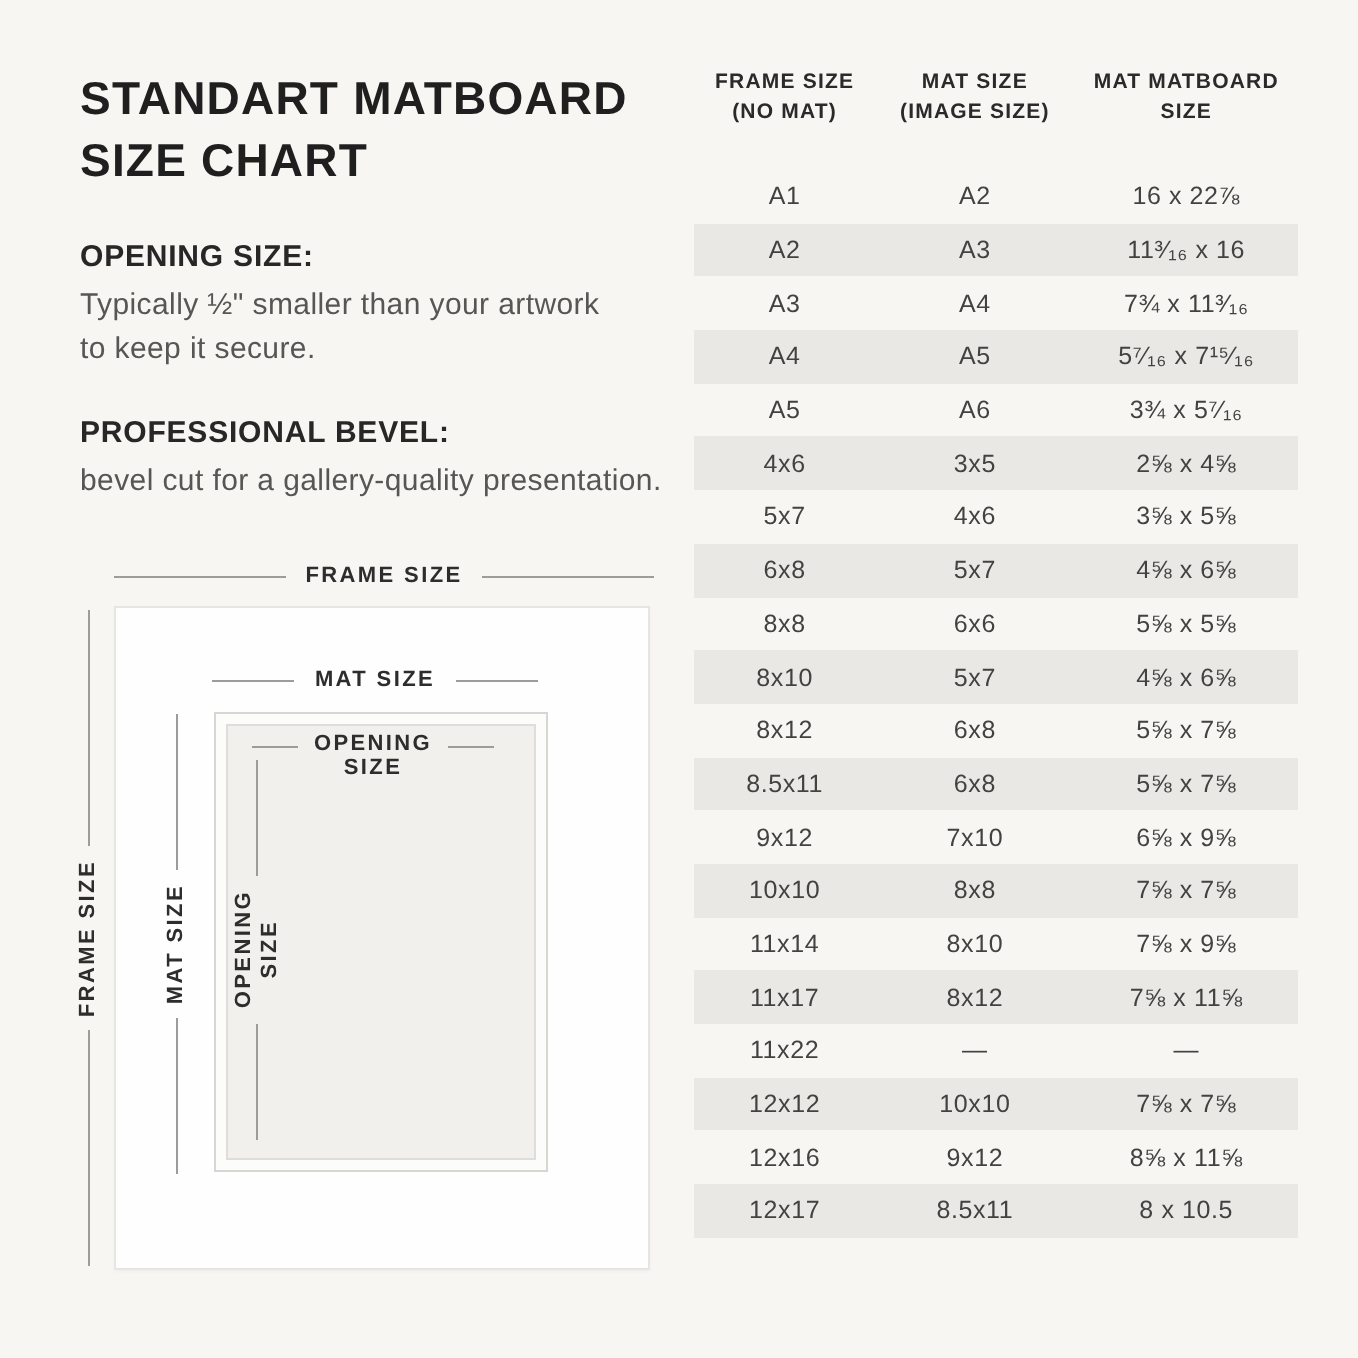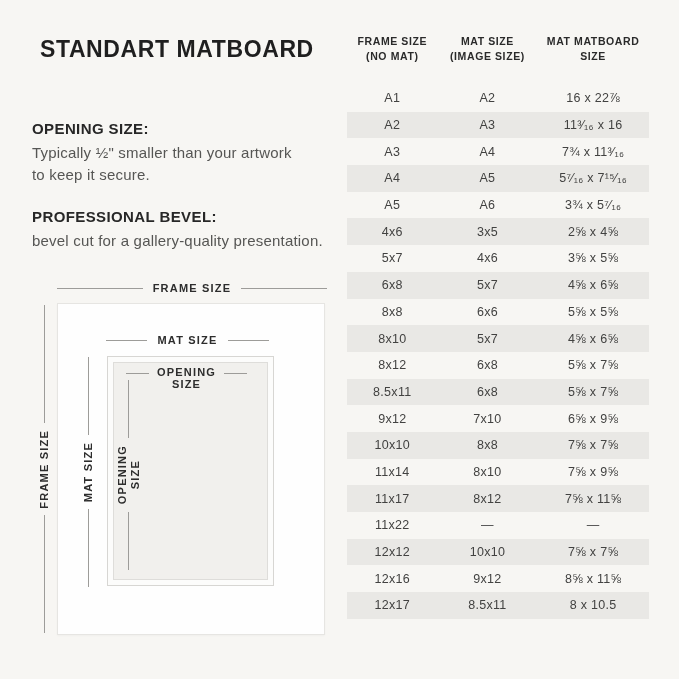--- a/index.html
+++ b/index.html
@@ -10,21 +10,21 @@
     color:#212121;
   }
   .canvas { position:relative; width:679px; height:679px; background:#f7f6f3; overflow:hidden; }
 
   
   .title {
     position:absolute; left:40px; top:34px;
     font-size:23px; line-height:31px; font-weight:700;
     letter-spacing:0.6px; color:#1f1f1f;
   }
-  .info-block { position:absolute; left:32px; width:312px; }
+  .info-block { position:absolute; left:40px; width:312px; }
   .info-block.opening { top:120px; }
   .info-block.bevel   { top:190px;margin-top:18px; }
   .info-heading {
     font-size:15px; font-weight:700; letter-spacing:0.4px;
     color:#272727; margin-bottom:5px;
   }
   .info-line { font-size:15px; line-height:22px; color:#565654; letter-spacing:0.2px; }
 
   
   .diagram { position:absolute; left:0; top:278px; width:352px; height:395px; }
@@ -85,20 +85,21 @@
   .trow:nth-child(even) { background:#e9e8e5; }
   .td { text-align:center; font-size:12.5px; color:#424241; letter-spacing:0.3px; }
 </style>
 </head>
 <body>
 
 <div class="canvas">
 
   <h1 class="title">
     <div>STANDART MATBOARD</div>
+    <div>SIZE CHART</div>
   </h1>
 
   <div class="info-block opening">
     <div class="info-heading">OPENING SIZE:</div>
     <div class="info-line">Typically ½" smaller than your artwork</div>
     <div class="info-line">to keep it secure.</div>
   </div>
 
   <div class="info-block bevel">
     <div class="info-heading">PROFESSIONAL BEVEL:</div>

